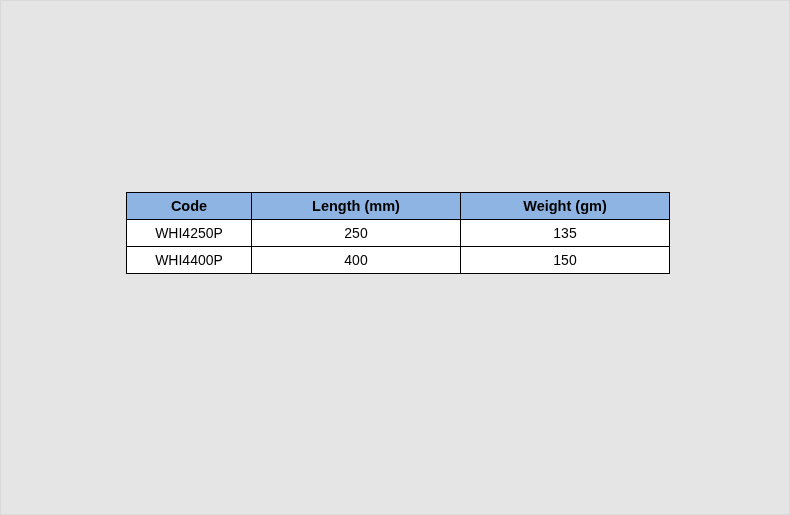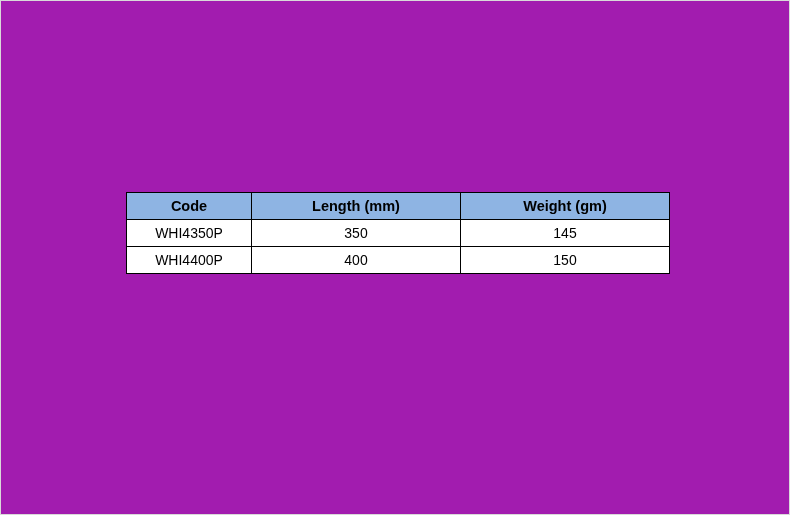--- a/index.html
+++ b/index.html
@@ -15,21 +15,21 @@
     overflow: hidden;
   }
   .page-frame {
     position: absolute;
     left: 0;
     top: 0;
     width: 790px;
     height: 515px;
     box-sizing: border-box;
     border: 1px solid #d9d9d9;
-    background: #a21caf;
+    background: #e5e5e5;
   }
   .spec-table {
     position: absolute;
     left: 125px;
     top: 191px;
     border-collapse: collapse;
     table-layout: fixed;
   }
   .spec-table th,
   .spec-table td {
@@ -64,23 +64,23 @@
   <table class="spec-table">
     <thead>
       <tr>
         <th class="col-code">Code</th>
         <th class="col-length">Length (mm)</th>
         <th class="col-weight">Weight (gm)</th>
       </tr>
     </thead>
     <tbody>
       <tr>
-        <td>WHI4350P</td>
-        <td>350</td>
-        <td>145</td>
+        <td>WHI4250P</td>
+        <td>250</td>
+        <td>135</td>
       </tr>
       <tr>
         <td>WHI4400P</td>
         <td>400</td>
         <td>150</td>
       </tr>
     </tbody>
   </table>
 
 </div>

